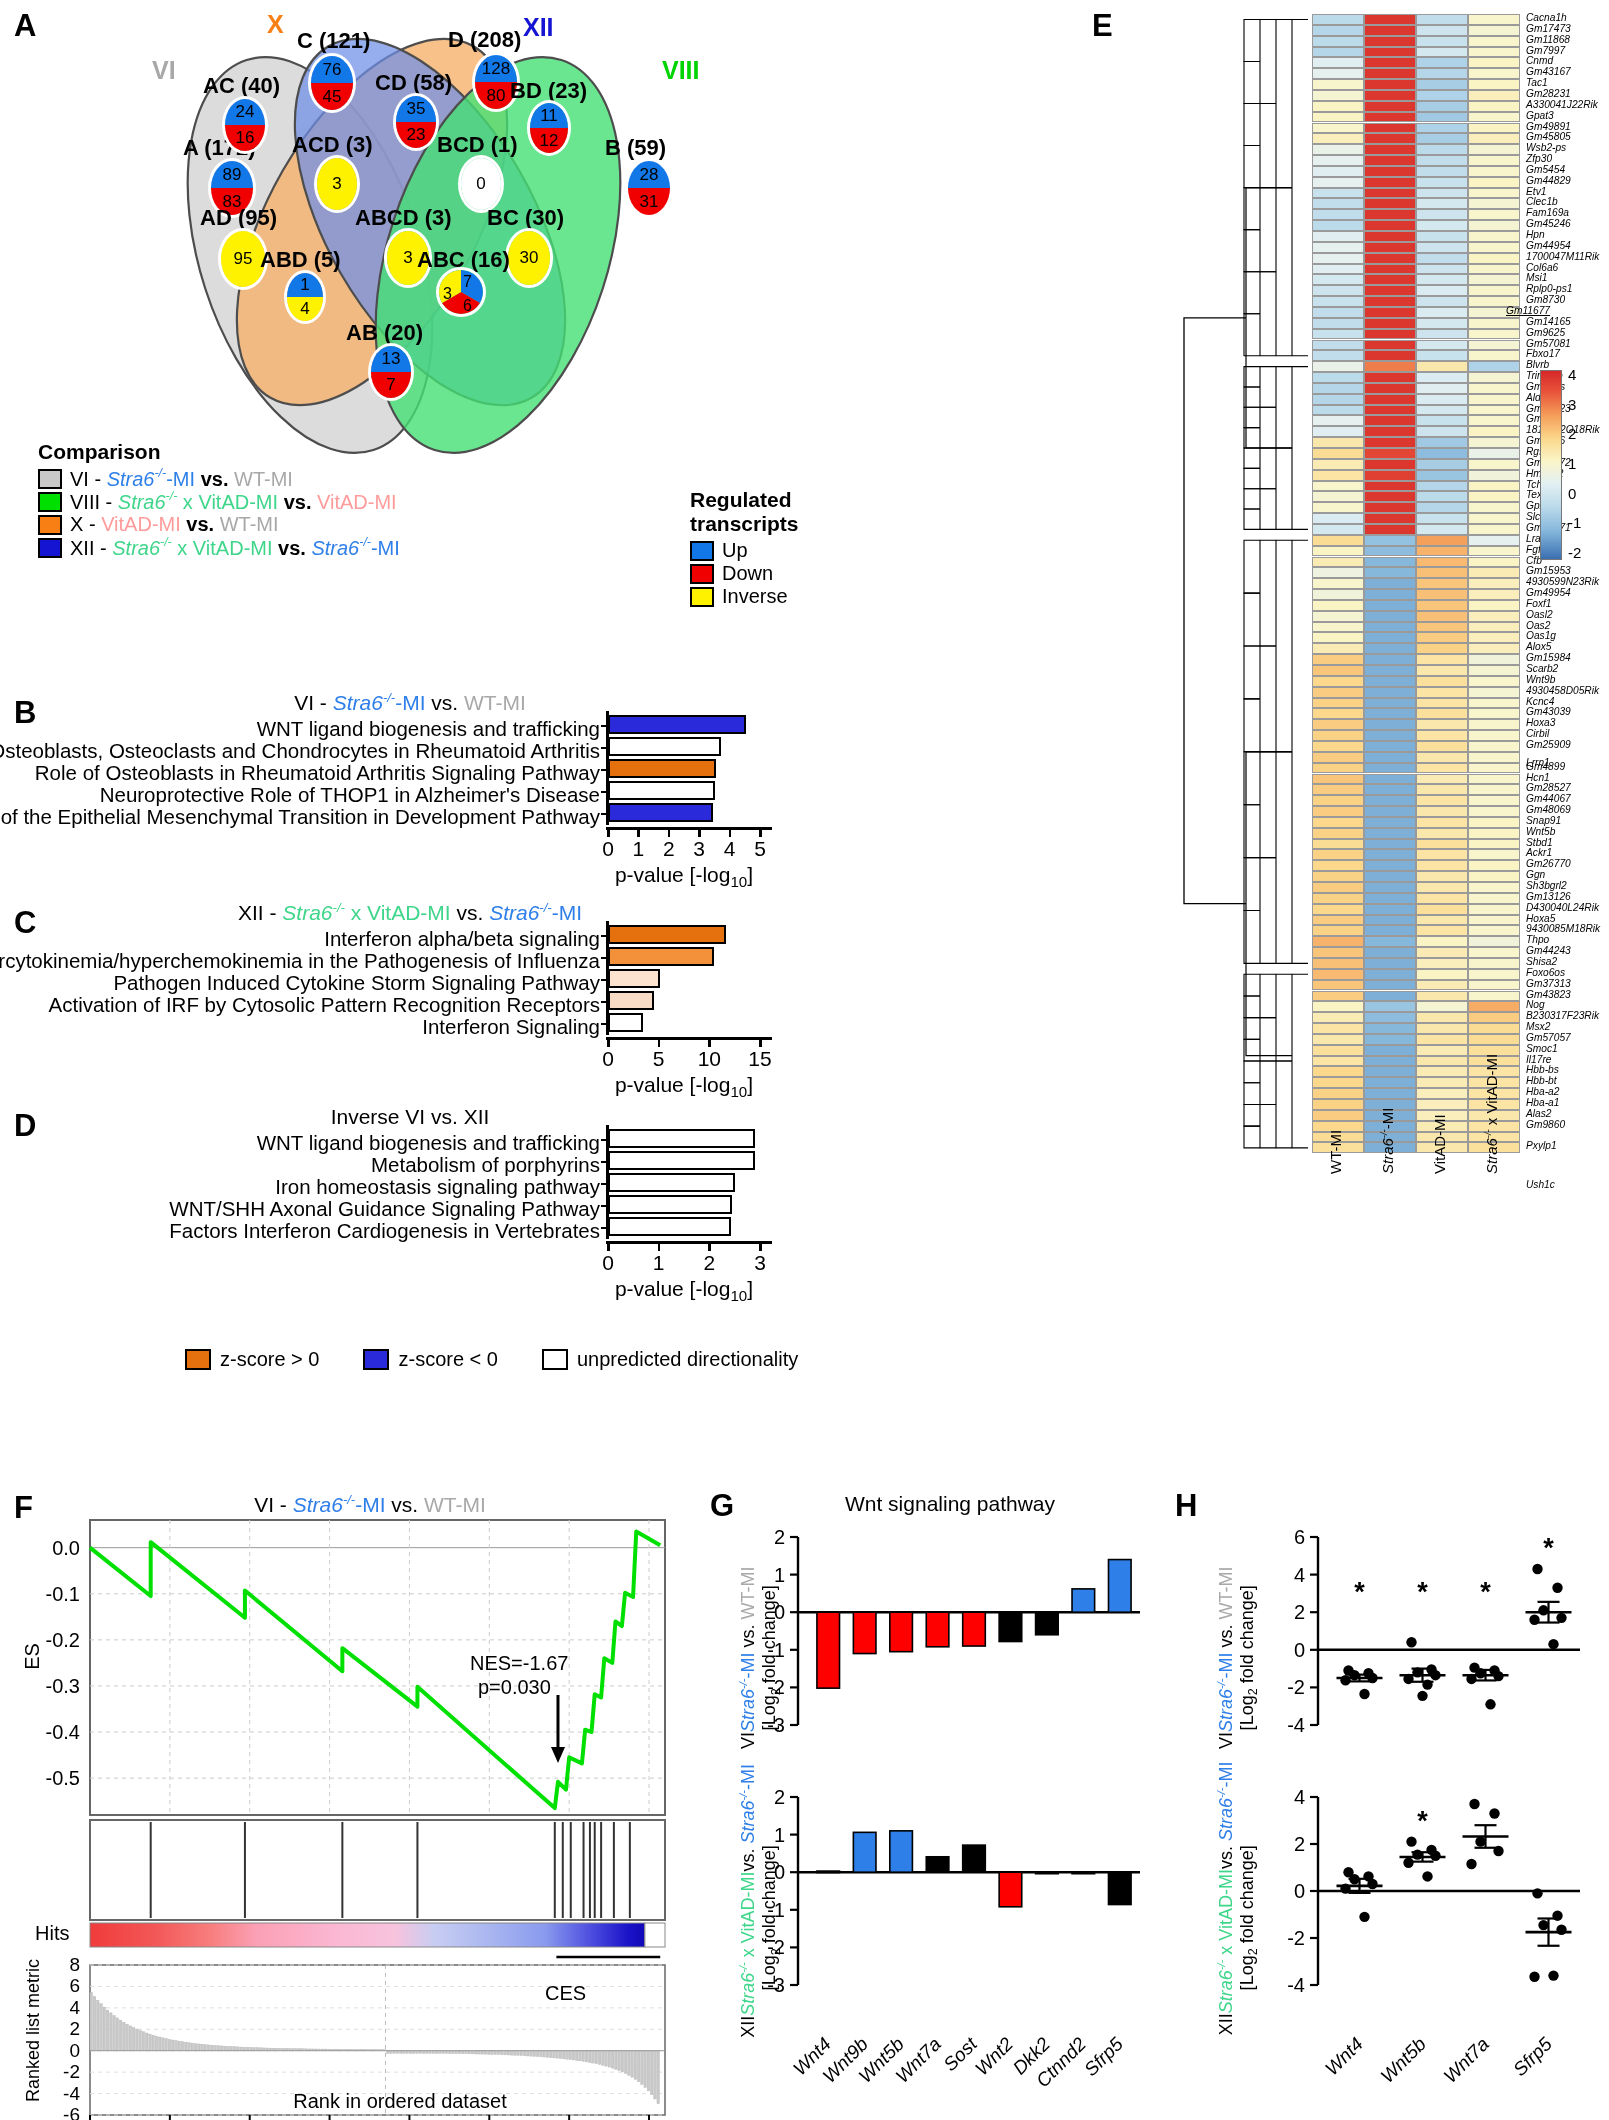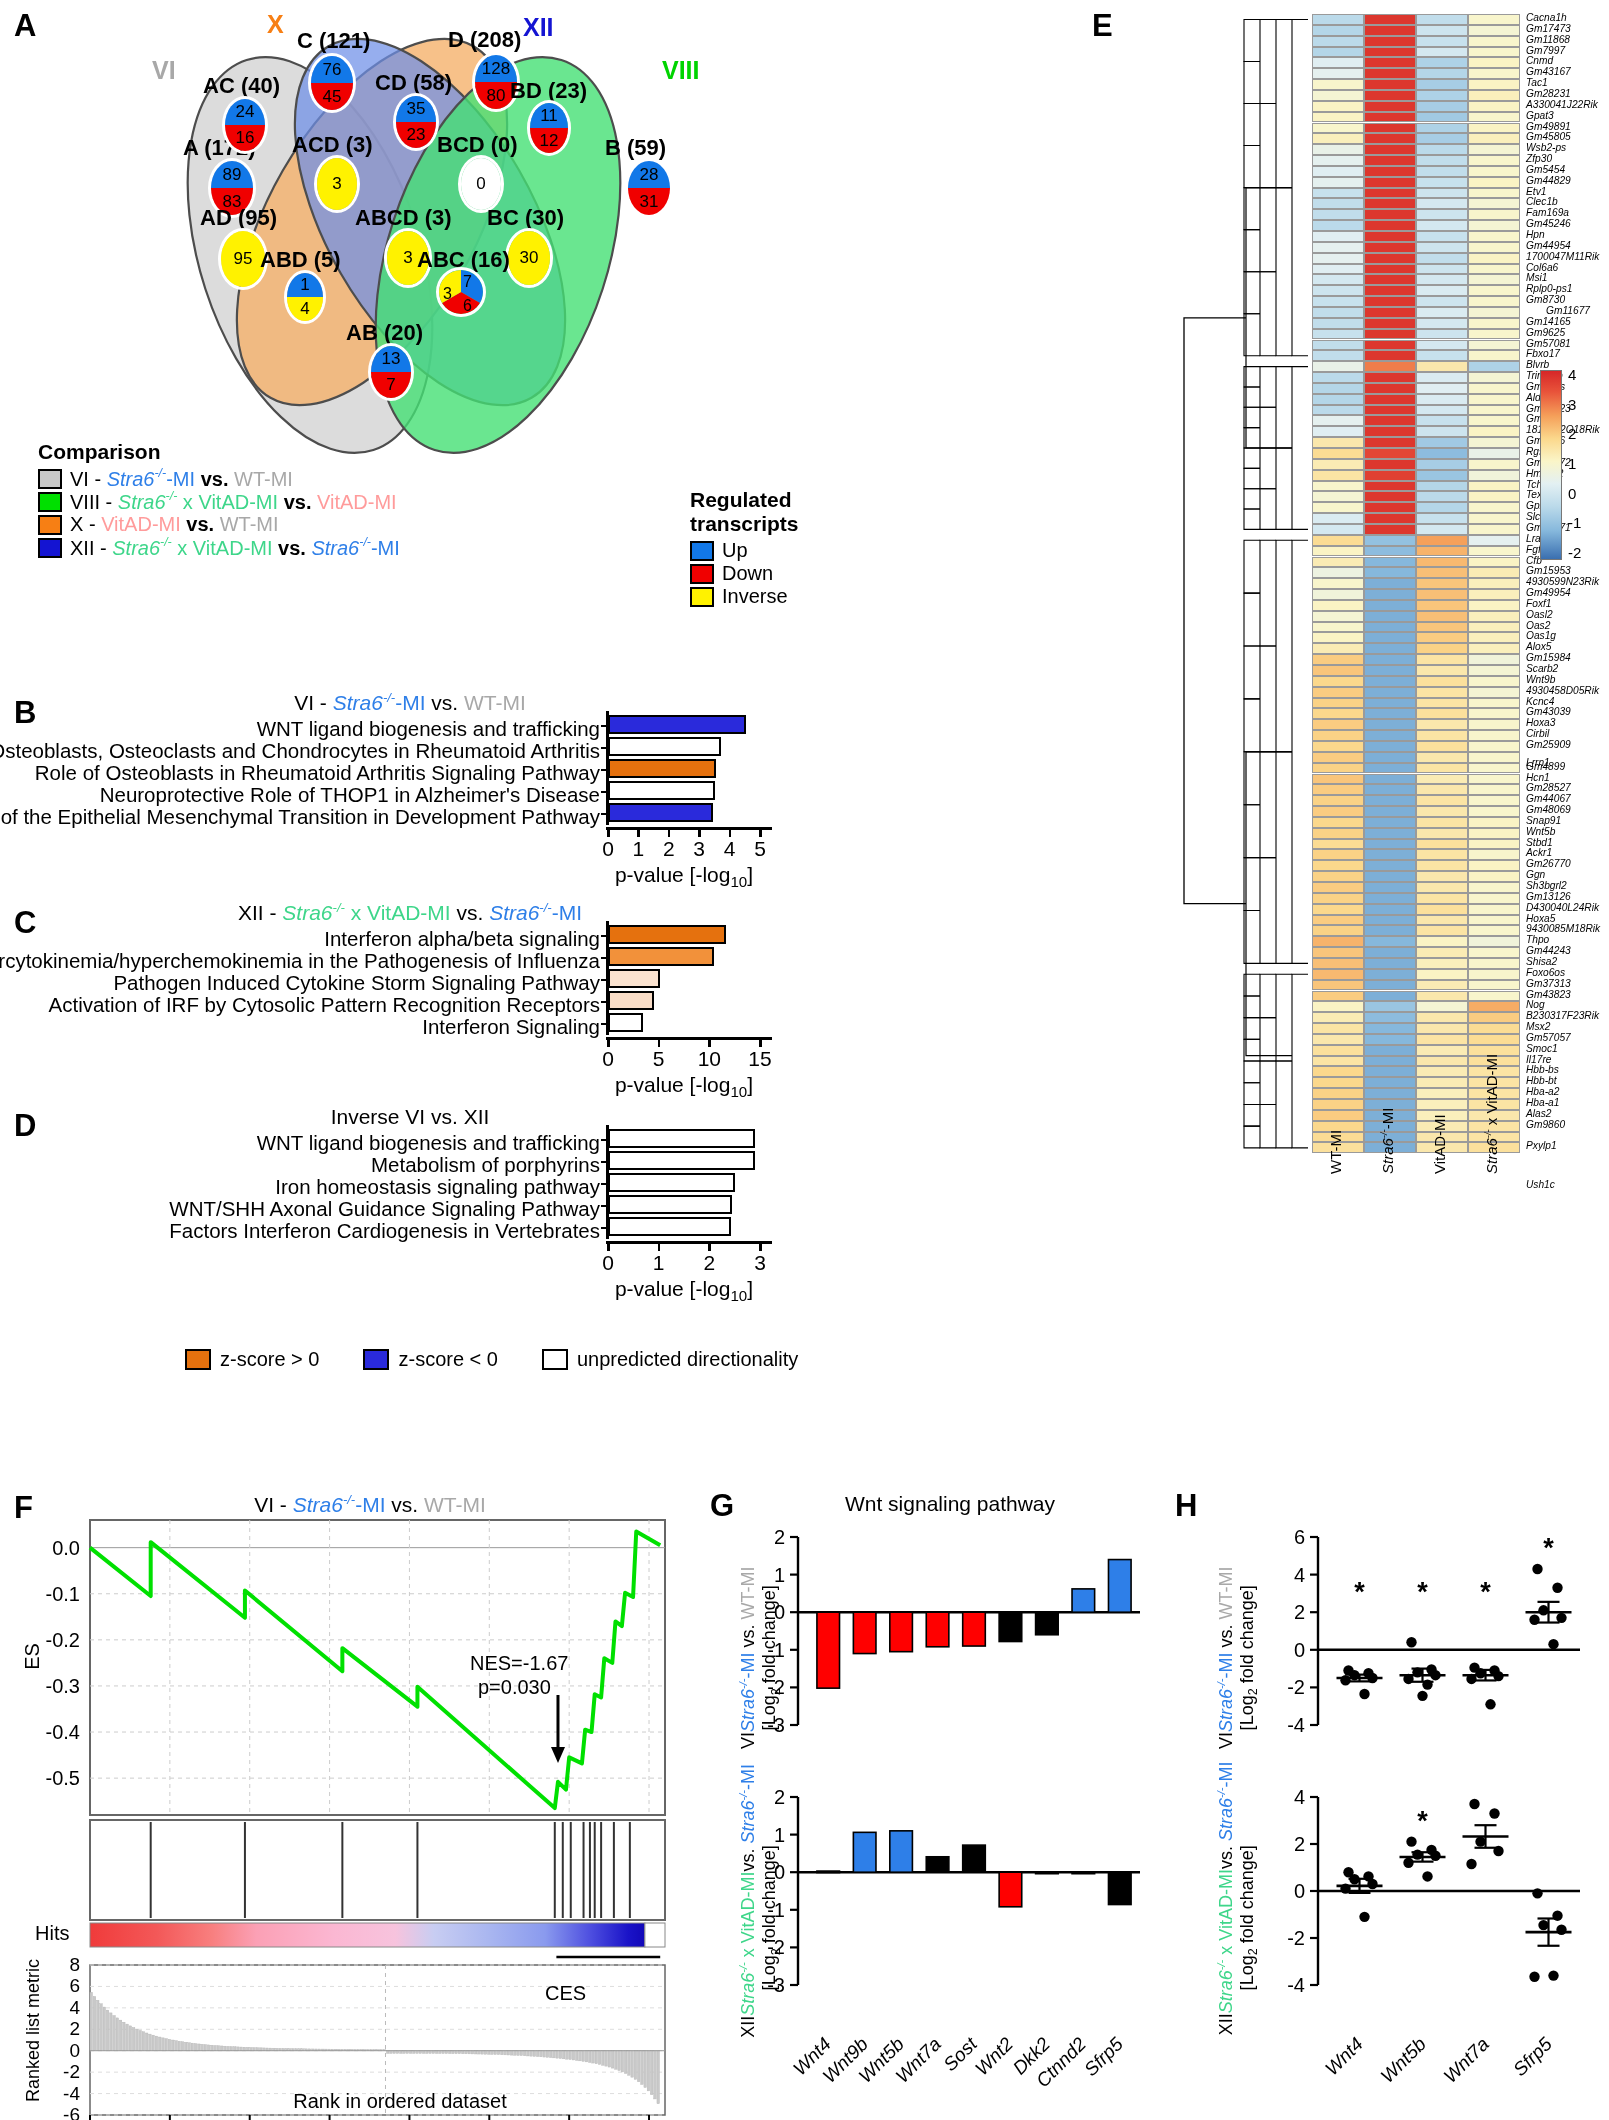--- a/index.html
+++ b/index.html
@@ -126,21 +126,21 @@
   <div class="pie" style="left:527px; top:100px; width:44px; height:56px;">
     <div class="half top up">11</div>
     <div class="half bot down">12</div>
   </div>
 
   <div class="set-title" style="left:292px; top:132px;">ACD (3)</div>
   <div class="pie" style="left:314px; top:155px; width:46px; height:58px;">
     <div class="full inv">3</div>
   </div>
 
-  <div class="set-title" style="left:437px; top:132px;">BCD (0)</div>
+  <div class="set-title" style="left:437px; top:132px;">BCD (1)</div>
   <div class="pie" style="left:458px; top:155px; width:46px; height:58px;">
     <div class="full none">0</div>
   </div>
 
   <div class="set-title" style="left:200px; top:205px;">AD (95)</div>
   <div class="pie" style="left:218px; top:228px; width:50px; height:62px;">
     <div class="full inv">95</div>
   </div>
 
   <div class="set-title" style="left:355px; top:205px;">ABCD (3)</div>
@@ -846,21 +846,21 @@
       <div class="gname" style="left: 436px; top: 197.45px;">Clec1b</div>
       <div class="gname" style="left: 436px; top: 208.3px;">Fam169a</div>
       <div class="gname" style="left: 436px; top: 219.15px;">Gm45246</div>
       <div class="gname" style="left: 436px; top: 230px;">Hpn</div>
       <div class="gname" style="left: 436px; top: 240.85px;">Gm44954</div>
       <div class="gname" style="left: 436px; top: 251.7px;">1700047M11Rik</div>
       <div class="gname" style="left: 436px; top: 262.55px;">Col6a6</div>
       <div class="gname" style="left: 436px; top: 273.4px;">Msi1</div>
       <div class="gname" style="left: 436px; top: 284.25px;">Rplp0-ps1</div>
       <div class="gname" style="left: 436px; top: 295.1px;">Gm8730</div>
-      <div class="gname" style="left: 456px; top: 305.95px;">Gm11677</div>
+      <div class="gname" style="left: 416px; top: 305.95px; text-decoration: underline;">Gm11677</div>
       <div class="gname" style="left: 436px; top: 316.8px;">Gm14165</div>
       <div class="gname" style="left: 436px; top: 327.65px;">Gm9625</div>
       <div class="gname" style="left: 436px; top: 338.5px;">Gm57081</div>
       <div class="gname" style="left: 436px; top: 349.35px;">Fbxo17</div>
       <div class="gname" style="left: 436px; top: 360.2px;">Blvrb</div>
       <div class="gname" style="left: 436px; top: 371.05px;">Trim43b</div>
       <div class="gname" style="left: 436px; top: 381.9px;">Gmfg-ps</div>
       <div class="gname" style="left: 436px; top: 392.75px;">Aldob</div>
       <div class="gname" style="left: 436px; top: 403.6px;">Gm46223</div>
       <div class="gname" style="left: 436px; top: 414.45px;">Gmfg</div>

